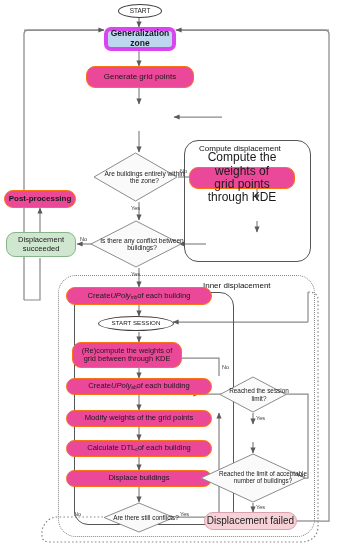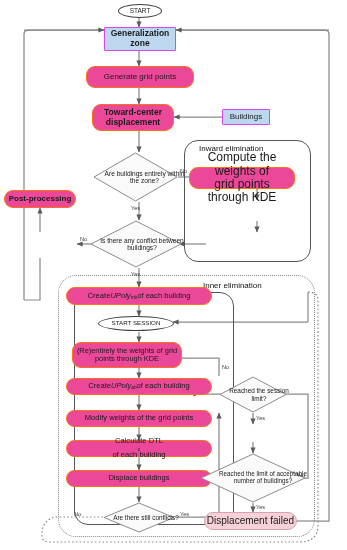--- a/index.html
+++ b/index.html
@@ -7,21 +7,21 @@
   #canvas{position:relative;width:347px;height:550px;overflow:hidden;background:#fff;}
   #edges{position:absolute;left:0;top:0;width:347px;height:550px;}
 
   .node{position:absolute;box-sizing:border-box;display:flex;align-items:center;
         justify-content:center;text-align:center;line-height:1.12;
         color:#1a1a1a;}
 
   
   .terminator{border:1px solid #3d3d3d;border-radius:50%;background:#ffffff;}
   .process{border:1px solid #f97316;border-radius:9px;background:#ec4899;}
-  .rect{border:1px solid #d946ef;border-radius:1px;background:#bdd7ee;}
+  .rect{border:4px solid #d946ef;border-radius:7px;background:#bdd7ee;}
   .success{border:1px solid #89b489;border-radius:9px;background:#cfe7cf;}
   .failure{border:1px solid #d9a3ad;border-radius:9px;background:#f6d2d8;}
   .bold{font-weight:bold;}
 
   
   .diamond{position:absolute;}
   .diamond .dshape{position:absolute;left:0;top:0;width:100%;height:100%;}
   .diamond .dlabel{position:absolute;left:0;top:0;width:100%;height:100%;
         display:flex;align-items:center;justify-content:center;text-align:center;
         line-height:1.1;color:#1a1a1a;}
@@ -132,36 +132,34 @@
       <path d="M308,322 L173,322"></path>
     </g>
     <g stroke="#8a8a8a" stroke-width="1.2" fill="none">
       <path d="M308,292 L308,322"></path>
 
       <path d="M40,272 L40,300 L24,300"></path>
     </g>
   </svg>
 
   <div class="group group-solid" style="left:184px;top:140px;width:127px;height:122px;"></div>
-  <div class="group-title" style="left:199px;top:144px;font-size:8px;">Inward elimination</div>
+  <div class="group-title" style="left:199px;top:144px;font-size:8px;">Compute displacement</div>
 
   <div class="group group-dotted" style="left:58px;top:275px;width:257px;height:262px;"></div>
-  <div class="group-title" style="left:203px;top:281px;font-size:8px;">Inner elimination</div>
+  <div class="group-title" style="left:203px;top:281px;font-size:8px;">Inner displacement</div>
 
   <div class="group group-solid" style="left:74px;top:292px;width:160px;height:233px;"></div>
 
   <div class="node terminator" style="left:118px;top:4px;width:44px;height:14px;font-size:6.5px;">START</div>
 
   <div class="node rect bold" style="left:104px;top:27px;width:72px;height:24px;font-size:8.5px;padding:2px;">Generalization zone</div>
 
   <div class="node process" style="left:86px;top:66px;width:108px;height:22px;font-size:8px;">Generate grid points</div>
 
-  <div class="node process bold" style="left:92px;top:104px;width:82px;height:27px;font-size:8.5px;padding:2px;">Toward-center displacement</div>
-
-  <div class="node rect" style="left:222px;top:109px;width:48px;height:16px;font-size:8px;">Buildings</div>
+
 
   <div class="diamond" style="left:93px;top:152px;width:85px;height:50px;">
     <svg class="dshape" viewBox="0 0 85 50" preserveAspectRatio="none">
       <polygon points="42.5,1 84,25 42.5,49 1,25" fill="#fafafa" stroke="#8c8c8c" stroke-width="1"></polygon>
     </svg>
     <div class="dlabel" style="font-size:6.6px;padding:0 9px;">Are buildings entirely within the zone?</div>
   </div>
 
   <div class="node process" style="left:189px;top:167px;width:106px;height:22px;font-size:12px;padding:0 16px;">Compute the weights of grid points through KDE</div>
 
@@ -169,42 +167,43 @@
 
   <div class="diamond" style="left:90px;top:220px;width:92px;height:48px;">
     <svg class="dshape" viewBox="0 0 92 48" preserveAspectRatio="none">
       <polygon points="46,1 91,24 46,47 1,24" fill="#fafafa" stroke="#8c8c8c" stroke-width="1"></polygon>
     </svg>
     <div class="dlabel" style="font-size:6.6px;padding:0 6px;">Is there any conflict between buildings?</div>
   </div>
 
   <div class="node process bold" style="left:4px;top:190px;width:72px;height:18px;font-size:8px;text-align:right;">Post-processing</div>
 
+  <div class="node success" style="left:6px;top:232px;width:70px;height:25px;font-size:7.6px;padding:0 2px;">Displacement succeeded</div>
 
   <div class="node process" style="left:66px;top:287px;width:146px;height:18px;font-size:7.6px;">
     <span>Create </span>
       <i>UPoly</i>
       <sub>mb</sub>
       <span> of each building</span>
   </div>
 
   <div class="node terminator" style="left:98px;top:316px;width:76px;height:15px;font-size:6.2px;">START SESSION</div>
 
-  <div class="node process" style="left:72px;top:342px;width:110px;height:26px;font-size:7.4px;padding:0 3px;">(Re)entirely the weights of grid points through KDE</div>
+  <div class="node process" style="left:72px;top:342px;width:110px;height:26px;font-size:7.4px;padding:0 3px;">(Re)compute the weights of grid between through KDE</div>
 
   <div class="node process" style="left:66px;top:378px;width:146px;height:17px;font-size:7.6px;">
     <span>Create </span>
       <i>UPoly</i>
       <sub>ab</sub>
       <span> of each building</span>
   </div>
 
   <div class="node process" style="left:66px;top:410px;width:146px;height:17px;font-size:7.6px;">Modify weights of the grid points</div>
 
-  <div class="node process" style="left:66px;top:440px;width:146px;height:17px;font-size:7.6px;flex-direction:column;">
+  <div class="node process" style="left:66px;top:440px;width:146px;height:17px;font-size:7.6px;">
     <span>Calculate DTL</span>
       <sub>c</sub>
       <span> of each building</span>
   </div>
 
   <div class="node process" style="left:66px;top:470px;width:146px;height:17px;font-size:7.6px;">Displace buildings</div>
 
   <div class="diamond" style="left:103px;top:502px;width:72px;height:31px;">
     <svg class="dshape" viewBox="0 0 72 31" preserveAspectRatio="none">
       <polygon points="36,1 71,15.5 36,30 1,15.5" fill="#fafafa" stroke="#8c8c8c" stroke-width="1"></polygon>

